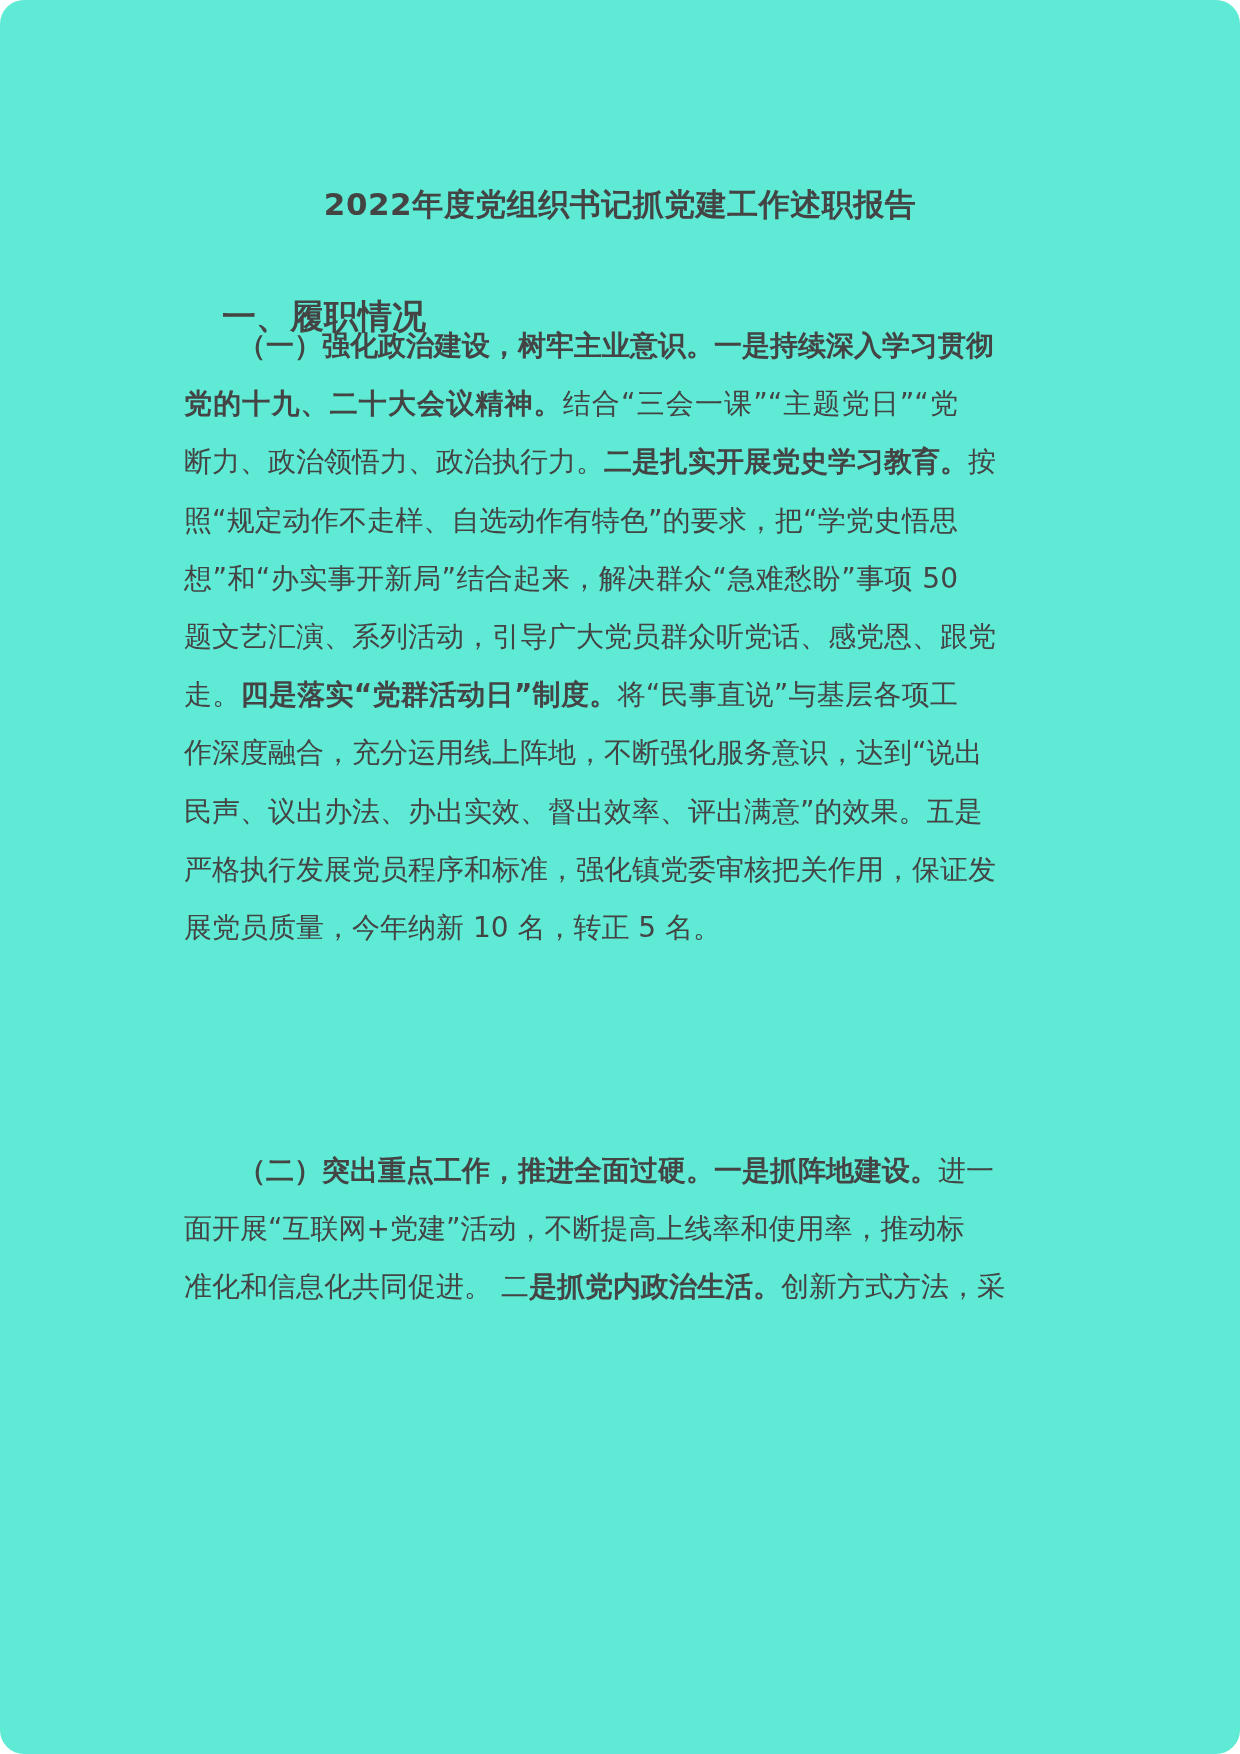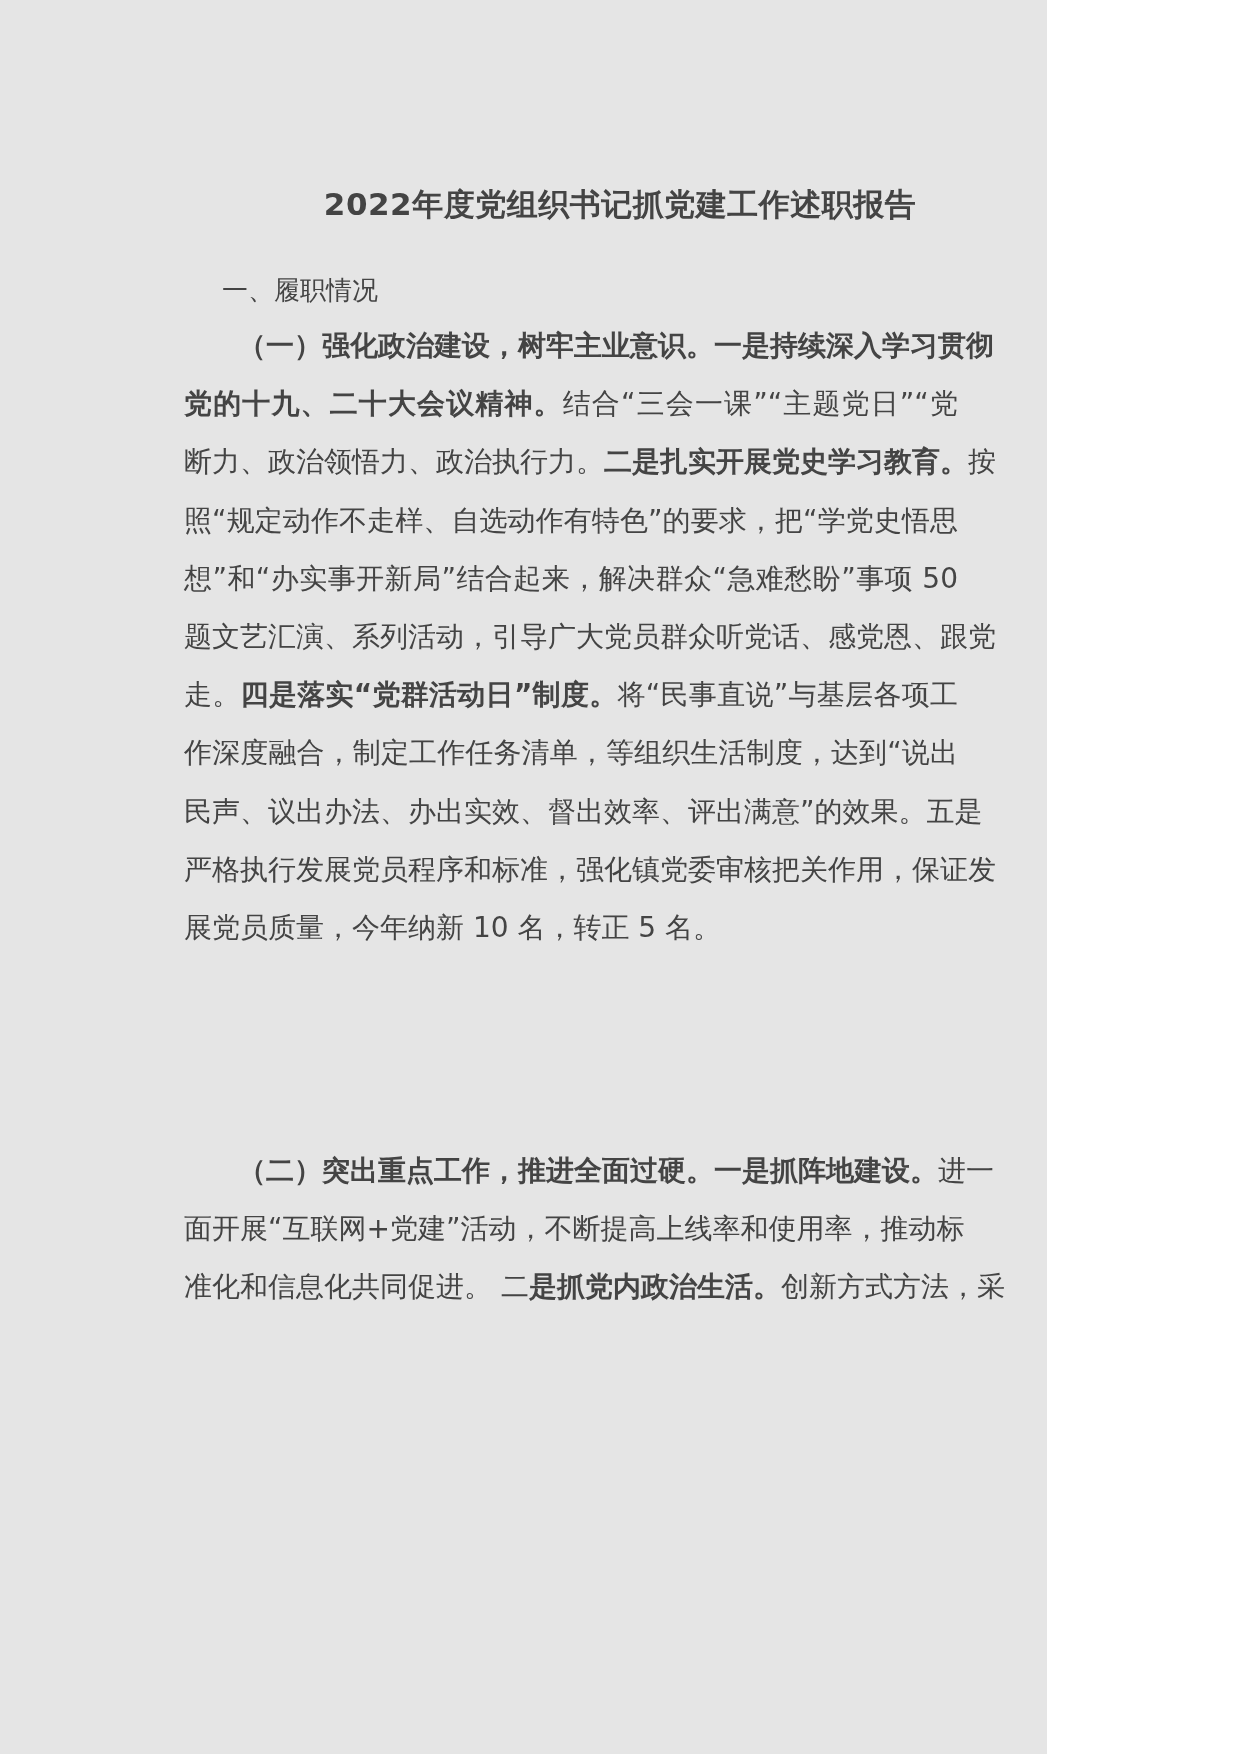--- a/index.html
+++ b/index.html
@@ -1,21 +1,21 @@
 <!DOCTYPE html>
 <html><head>
 <meta charset="utf-8">
 <style>
   html, body { margin: 0; padding: 0; background: #ffffff; }
   body { width: 1240px; height: 1754px; position: relative; overflow: hidden;
          font-family: "DejaVu Sans", "Liberation Sans", sans-serif; color: #444444; }
-  .page { position: absolute; left: 0; top: 0; width: 1047px; height: 1754px; background: #e5e5e5; }
+  .page { position: absolute; left: 0; top: 0; width: 1240px; height: 1754px; background: #5eead4; border-radius: 24px; }
   .title { position: absolute; left: 0; width: 1240px; top: 180px; text-align: center;
            font-size: 31px; font-weight: bold; line-height: 48px; color: #444444; letter-spacing: 0.5px; }
-  .heading { position: absolute; left: 222px; top: 266px; font-size: 26px; font-weight: normal;
+  .heading { position: absolute; left: 222px; top: 292px; font-size: 34px; font-weight: bold;
              line-height: 48px; color: #444444; }
   .body-text { position: absolute; left: 184px; width: 774px; font-size: 28px; line-height: 58.2px;
                color: #444444; text-align: justify; text-align-last: left; word-break: break-all; }
   .p1 { top: 317px; }
   .p2 { top: 1142px; }
   .line { display: block; white-space: nowrap; text-align: justify; text-align-last: justify; height: 58.2px; overflow: visible; }
   .line.last { text-align-last: left; }
   .indent { padding-left: 54px; }
   b, .b { font-weight: bold; }
 </style>
@@ -27,21 +27,21 @@
   <div class="heading">一、履职情况</div>
 
   <div class="body-text p1">
       <span class="line indent"><span class="b">（一）强化政治建设，树牢主业意识。一是持续深入学习贯彻</span></span>
       <span class="line"><span class="b">党的十九、二十大会议精神。</span><span>结合“三会一课”“主题党日”“党</span></span>
       <span class="line"><span>断力、政治领悟力、政治执行力。</span><span class="b">二是扎实开展党史学习教育。</span><span>按</span></span>
       <span class="line"><span>照“规定动作不走样、自选动作有特色”的要求，把“学党史悟思</span></span>
       <span class="line"><span>想”和“办实事开新局”结合起来，解决群众“急难愁盼”事项 50</span></span>
       <span class="line"><span>题文艺汇演、系列活动，引导广大党员群众听党话、感党恩、跟党</span></span>
       <span class="line"><span>走。</span><span class="b">四是落实“党群活动日”制度。</span><span>将“民事直说”与基层各项工</span></span>
-      <span class="line"><span>作深度融合，制定工作任务清单，等组织生活制度，达到“说出</span></span>
+      <span class="line"><span>作深度融合，充分运用线上阵地，不断强化服务意识，达到“说出</span></span>
       <span class="line"><span>民声、议出办法、办出实效、督出效率、评出满意”的效果。五是</span></span>
       <span class="line"><span>严格执行发展党员程序和标准，强化镇党委审核把关作用，保证发</span></span>
       <span class="line last"><span>展党员质量，今年纳新 10 名，转正 5 名。</span></span>
     </div>
   <div class="body-text p2">
       <span class="line indent"><span class="b">（二）突出重点工作，推进全面过硬。一是抓阵地建设。</span><span>进一</span></span>
       <span class="line"><span>面开展“互联网+党建”活动，不断提高上线率和使用率，推动标</span></span>
       <span class="line last"><span>准化和信息化共同促进。 二</span><span class="b">是抓党内政治生活。</span><span>创新方式方法，采</span></span>
     </div>
 </div>

